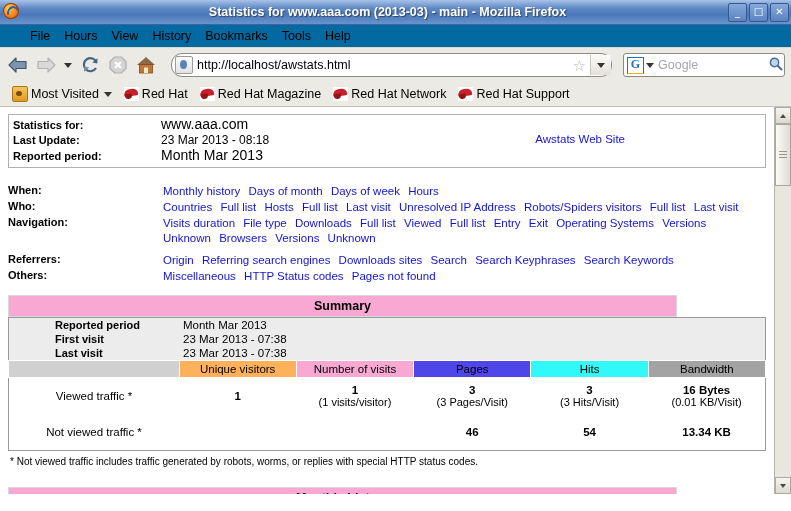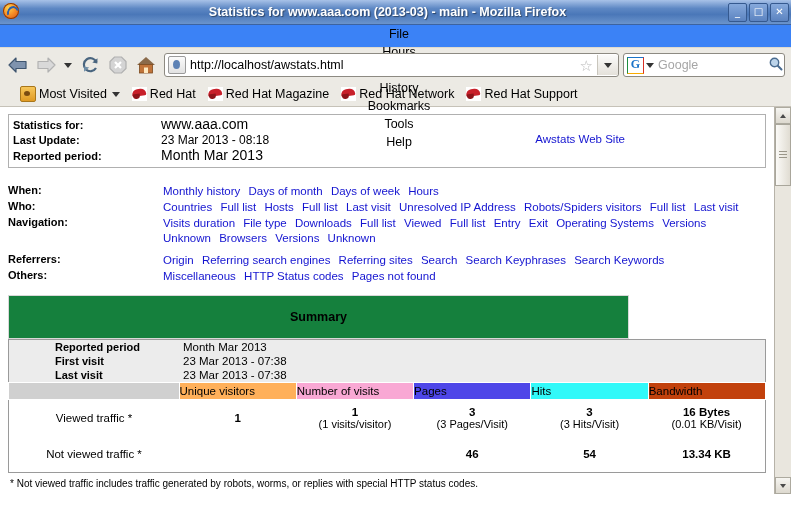--- a/index.html
+++ b/index.html
@@ -75,26 +75,25 @@
     color: #fff;
     font-size: 10px;
     line-height: 15px;
     text-align: center;
     font-family: "DejaVu Sans", sans-serif;
   }
 
   
   .menubar {
     height: 22px;
-    background: #3b82f6;
+    background: #0369a1;
     display: flex;
     align-items: center;
-    padding-left: 7px;
+    padding-left: 23px;
     border-bottom: 1px solid #dedacf;
-    flex-direction: column;
   }
   .menuitem {
     padding: 2px 7px;
     font-size: 12.5px;
     color: #000;
   }
 
   
   .navbar {
     height: 34px;
@@ -115,24 +114,24 @@
     border-left: 4px solid transparent;
     border-right: 4px solid transparent;
     border-top: 5px solid #333;
   }
 
   .urlbar {
     flex: 1 1 auto;
     height: 22px;
     background: #ffffff;
     border: 1px solid #8d8a82;
-    border-radius: 3px;
+    border-radius: 11px;
     display: flex;
     align-items: center;
-    margin: 0 4px;
+    margin: 0 11px;
     min-width: 0;
   }
   .url-favicon {
     width: 16px; height: 16px;
     margin: 0 4px 0 3px;
     border: 1px solid #9b9b9b;
     background: linear-gradient(to bottom,#fbfbfb,#e2e2e2);
     border-radius: 2px;
     flex: none;
     position: relative;
@@ -204,21 +203,21 @@
     color: #5c7ba6;
     font-size: 13px;
   }
 
   
   .bmbar {
     height: 24px;
     background: #eceae4;
     display: flex;
     align-items: center;
-    padding-left: 20px;
+    padding-left: 12px;
     border-bottom: 1px solid #c6c2b8;
     text-align: center;
   }
   .bmitem {
     display: flex;
     align-items: center;
     gap: 3px;
     margin-right: 12px;
     font-size: 12.5px;
     white-space: nowrap;
@@ -356,57 +355,58 @@
   .navtable a, .lnk {
     color: #1414d0;
     text-decoration: none;
     margin-right: 5px;
     white-space: nowrap;
   }
   .spacer-row td { height: 5px; }
 
   
   .sectitle {
-    width: 621px;
-    background: #15803d;
+    width: 669px;
+    background: #f9a8d4;
     text-align: center;
     font-weight: bold;
     font-size: 12.5px;
-    padding: 14px 0;
+    padding: 3px 0;
     border: 1px solid #d8d8d8;
     box-sizing: border-box;
   }
   .sumtable {
     width: 100%;
     border: 1px solid #9a9a9a;
     border-collapse: collapse;
     font-size: 11.5px;
     table-layout: fixed;
   }
   .sumtable td { padding: 1px 4px; }
   .sumtable .k {
     width: 120px;
     font-weight: bold;
     background: #ececec;
     font-size: 11px;
     padding-left: 46px;
   }
   .sumtable .v { background: #ececec; }
   .hdrrow td {
+    text-align: center;
     font-size: 11.5px;
     padding: 2px 0;
     border: 1px solid #ffffff;
     margin-left: 38px;
   }
   .c-blank { background: #d0d0d0; }
   .c-uv { background: #ffb05a; }
   .c-nv { background: #f9a8d4; }
   .c-pg { background: #4e46e8; }
   .c-ht { background: #31f9f9; }
-  .c-bw { background: #c2410c; }
+  .c-bw { background: #a3a3a3; }
   .datarow td {
     text-align: center;
     vertical-align: middle;
     height: 34px;
     font-size: 11.5px;
   }
   .datarow td.rowlabel {
     text-align: center;
     font-size: 11.5px;
   }
@@ -595,21 +595,21 @@
       </tr>
       <tr class="spacer-row">
             <td></td>
             <td></td>
           </tr>
       <tr>
         <td class="lbl">Referrers:</td>
         <td class="lnks">
           <a href="#">Origin</a>
           <a href="#">Referring search engines</a>
-          <a href="#">Referring sites</a>
+          <a href="#">Downloads sites</a>
           <a href="#">Search</a>
           <a href="#">Search Keyphrases</a>
           <a href="#">Search Keywords</a>
         </td>
       </tr>
       <tr>
         <td class="lbl">Others:</td>
         <td class="lnks">
           <a href="#">Miscellaneous</a>
           <a href="#">HTTP Status codes</a>

